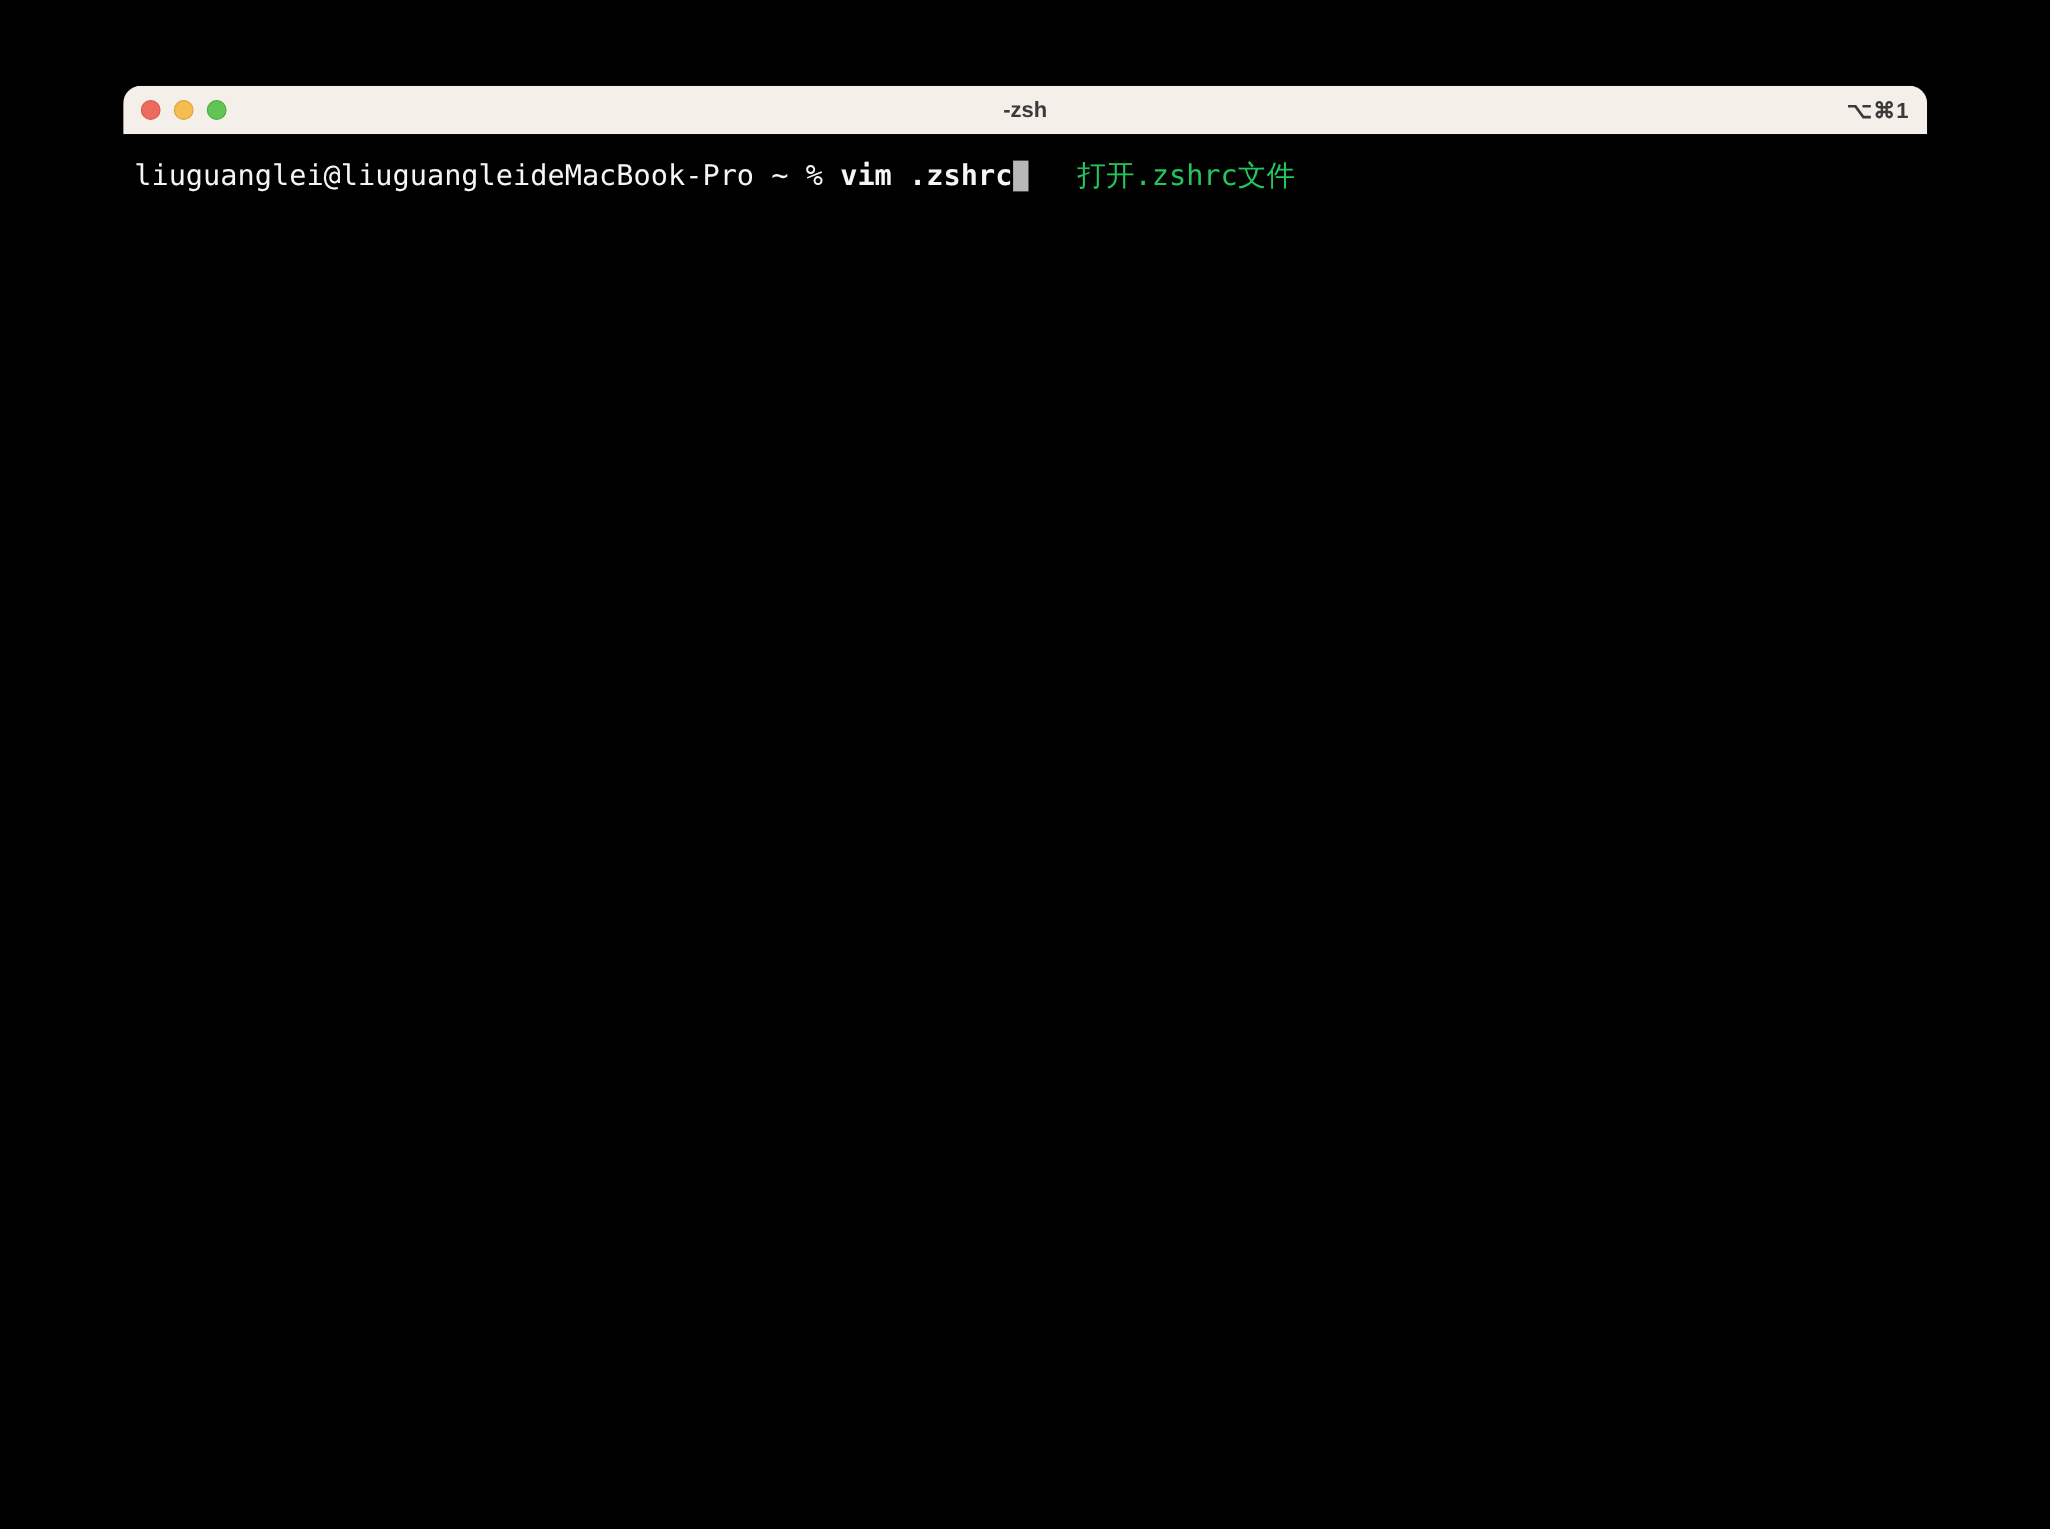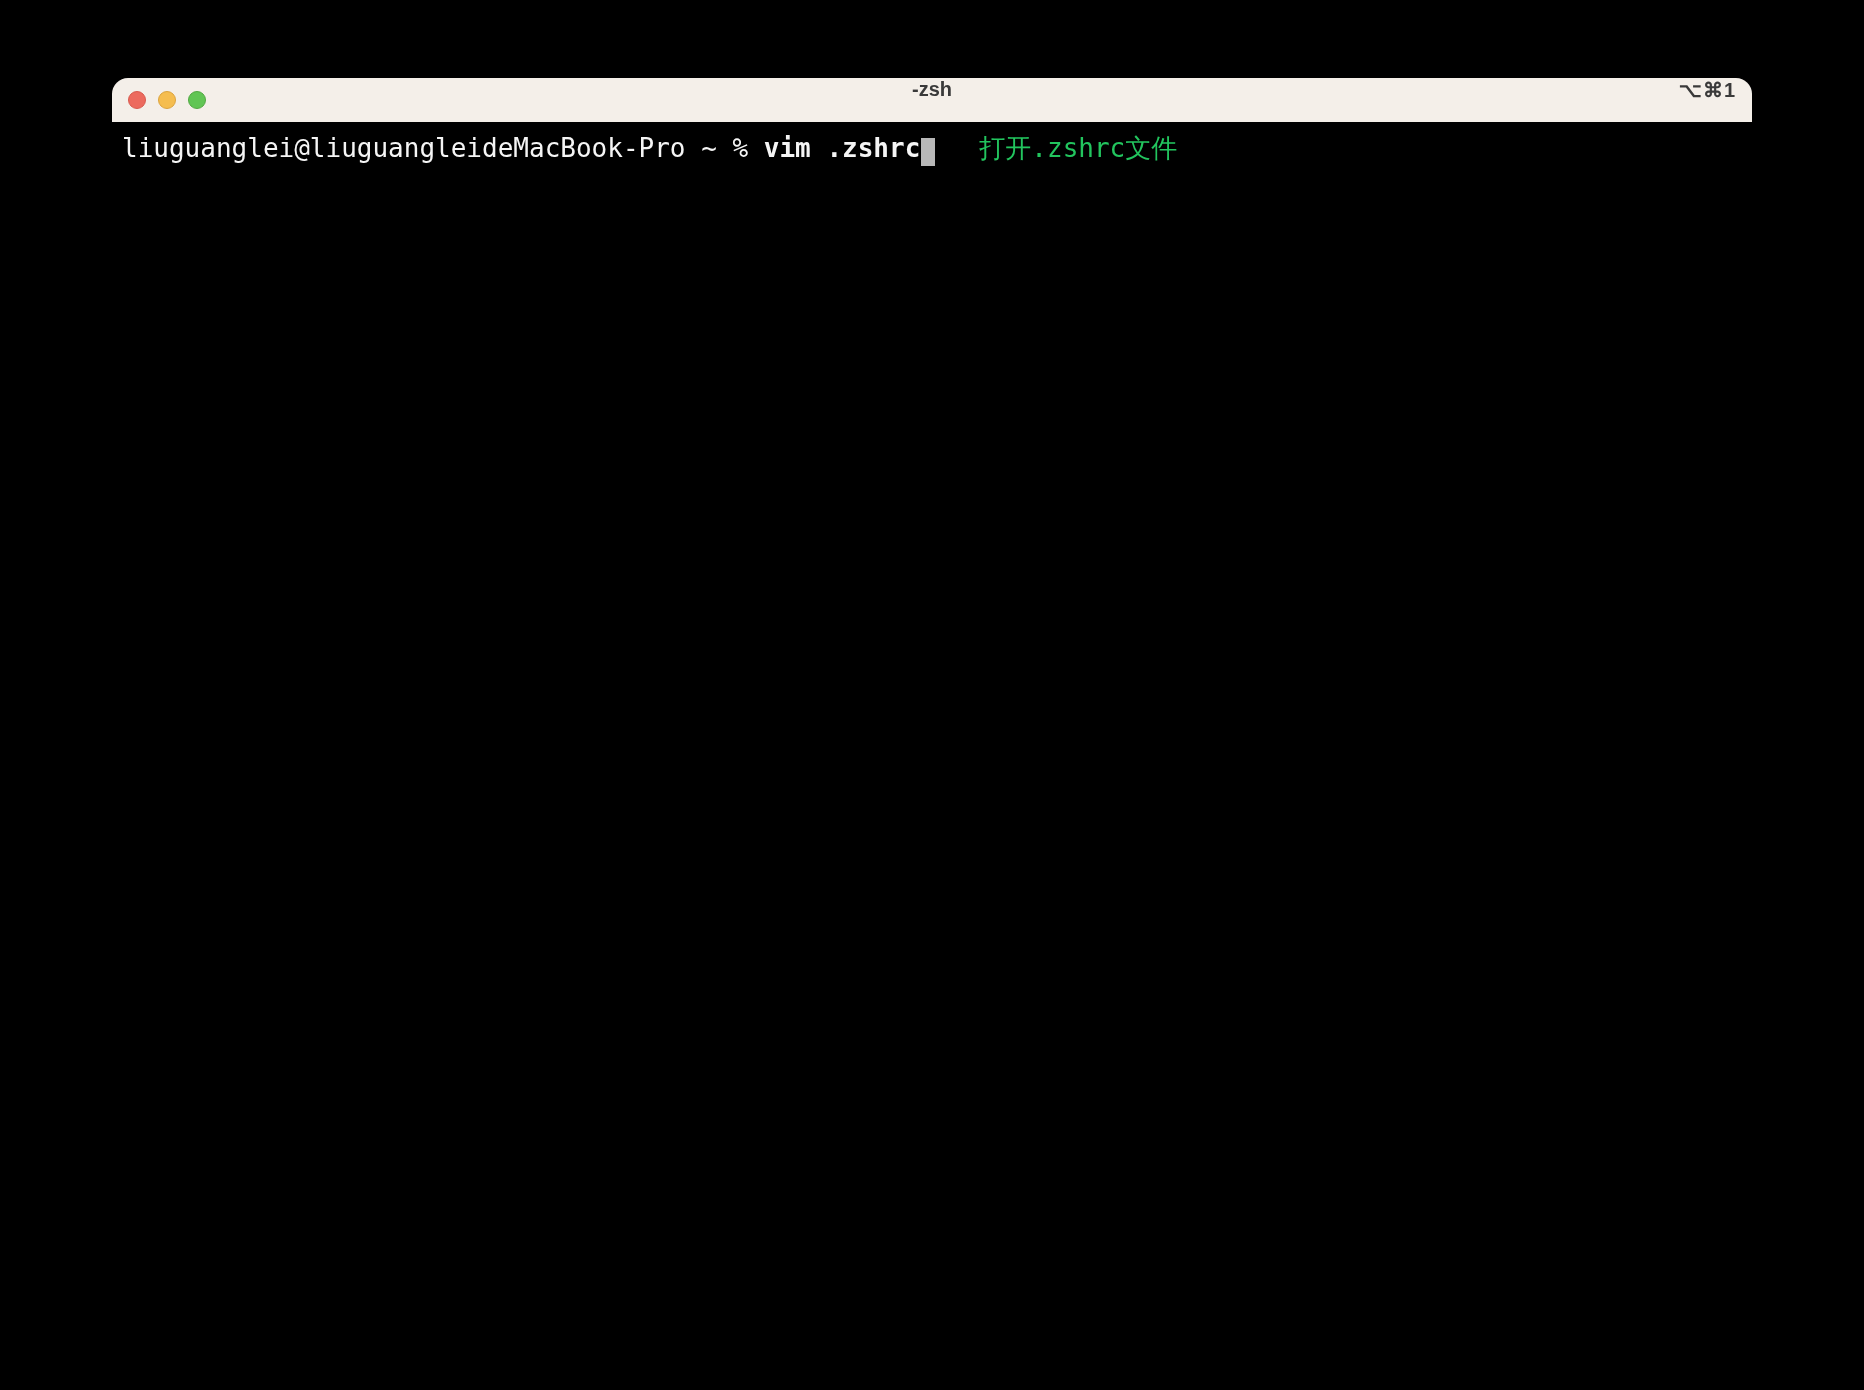--- a/index.html
+++ b/index.html
@@ -24,20 +24,21 @@
       background: #000000;
       border-radius: 16px;
       overflow: hidden;
       box-shadow: 0 20px 60px rgba(0,0,0,0.5);
     }
     
     .title-bar {
       height: 44px;
       background: #f4efe9;
       display: flex;
+      align-items: center;
       position: relative;
       padding: 0 16px;
     }
     
     .traffic-lights {
       display: flex;
       gap: 12px;
       align-items: center;
     }
     
@@ -87,22 +88,23 @@
       padding: 8px 10px;
       font-family: "SF Mono", "Menlo", "Monaco", "Consolas", monospace;
       font-size: 26px;
       line-height: 1.4;
       color: #f5f5f5;
       position: relative;
     }
     
     .terminal-line {
       display: flex;
-      align-items: flex-end;
+      align-items: center;
       white-space: pre;
+      margin-top: 12px;
     }
     
     .prompt {
       color: #f5f5f5;
     }
     
     .command {
       color: #f5f5f5;
       font-weight: bold;
     }

